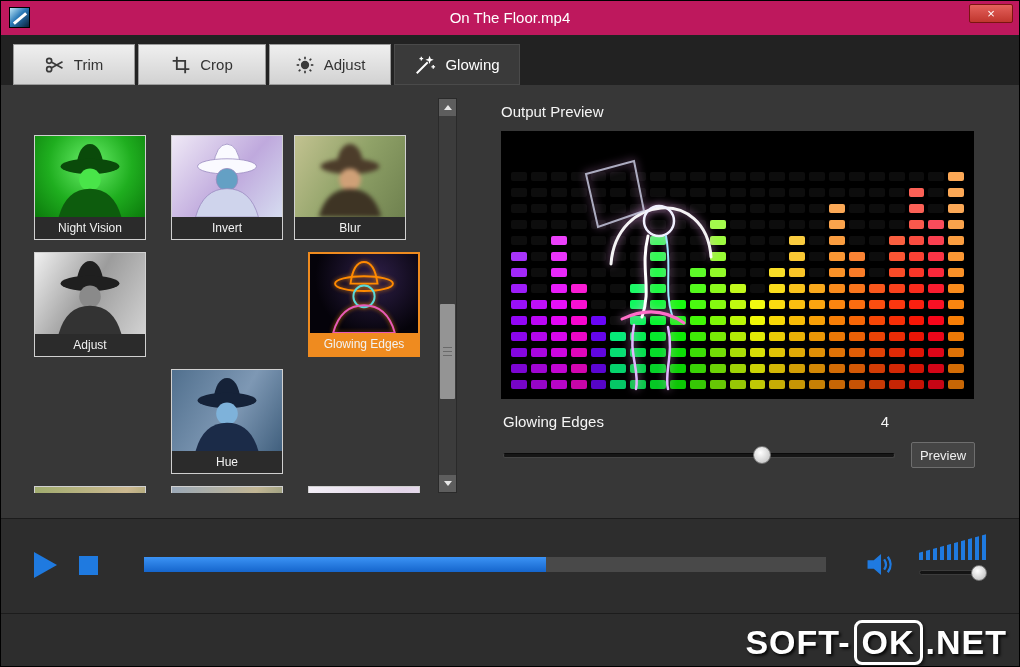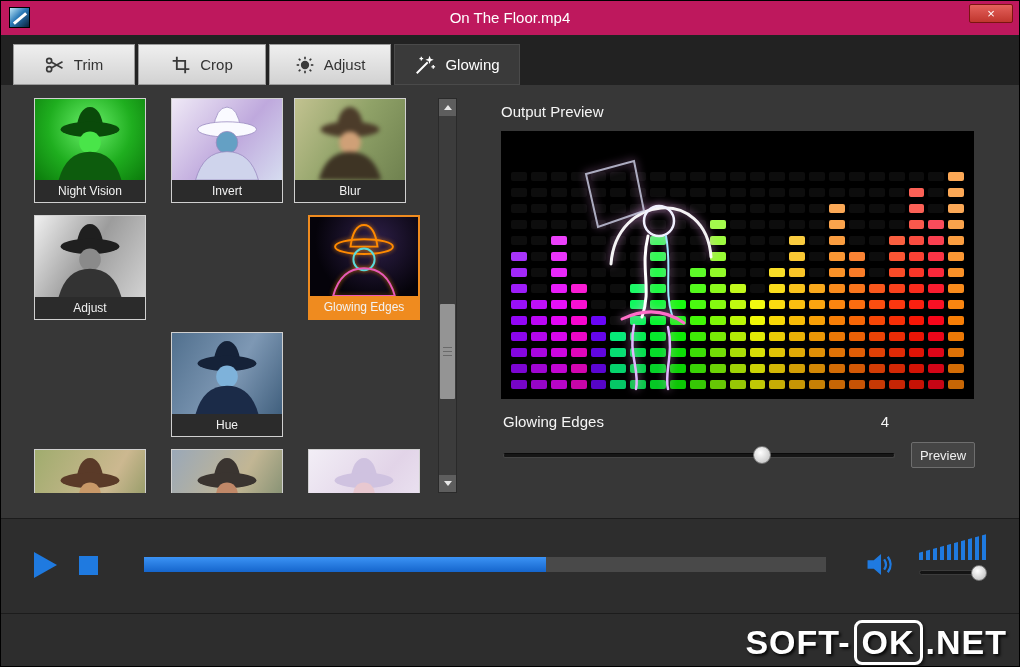--- a/index.html
+++ b/index.html
@@ -26,21 +26,21 @@
          font-size:15px; cursor:pointer; margin-right:3px; }
   .tab-trim{width:122px} .tab-crop{width:128px} .tab-adjust{width:122px} .tab-effect{width:126px}
   .tab.active { background:#3a3a3a; color:#fff; border-color:#4a4a4a; }
   .tab svg { display:block; }
 
   
   .content-bg { position:absolute; left:0; top:84px; width:100%; height:433px; background:#373737; }
 
   
   .fxgrid { position:absolute; left:33px; top:97px; width:388px; height:395px; overflow:hidden; }
-  .cell { position:absolute; width:112px; height:105px; border:1px solid #d0d0d0; background:#222; cursor:pointer; }
+  .cell { position:absolute; width:112px; height:105px; border:1px solid #d0d0d0; background:#222; cursor:pointer;margin-top:37px; }
   .cell.selected { border:2px solid #ef8b1f; }
   .thumb { position:absolute; left:0; right:0; top:0; bottom:22px; overflow:hidden; }
   .cap { position:absolute; left:0; right:0; bottom:0; height:22px; background:#2b2b2b; color:#f2f2f2;
          font-size:12px; text-align:center; line-height:22px; white-space:nowrap; }
   .cell.selected .cap { background:#ef8b1f; }
   .sil { width:100%; height:100%; display:block; }
 
   .fx-night .thumb { background:radial-gradient(circle at 50% 35%, #6bf06b, #1fae1f 55%, #0b7a0b); }
   .fx-night .crown,.fx-night .brim{fill:#0a4a0a} .fx-night .face{fill:#49e549} .fx-night .body{fill:#0d5c0d}
 

